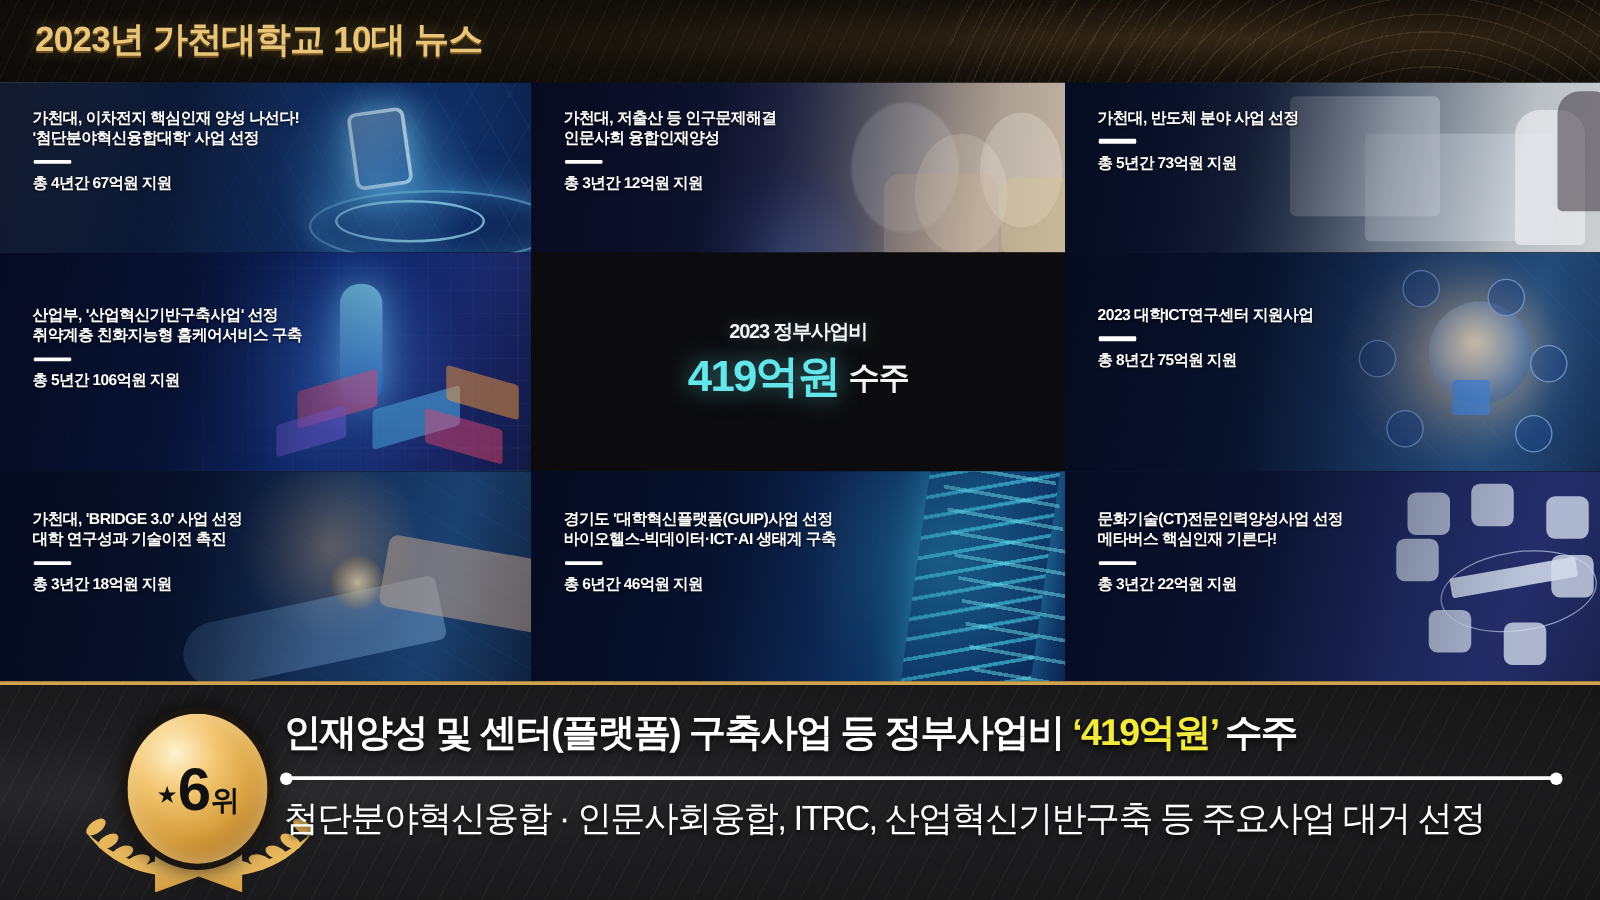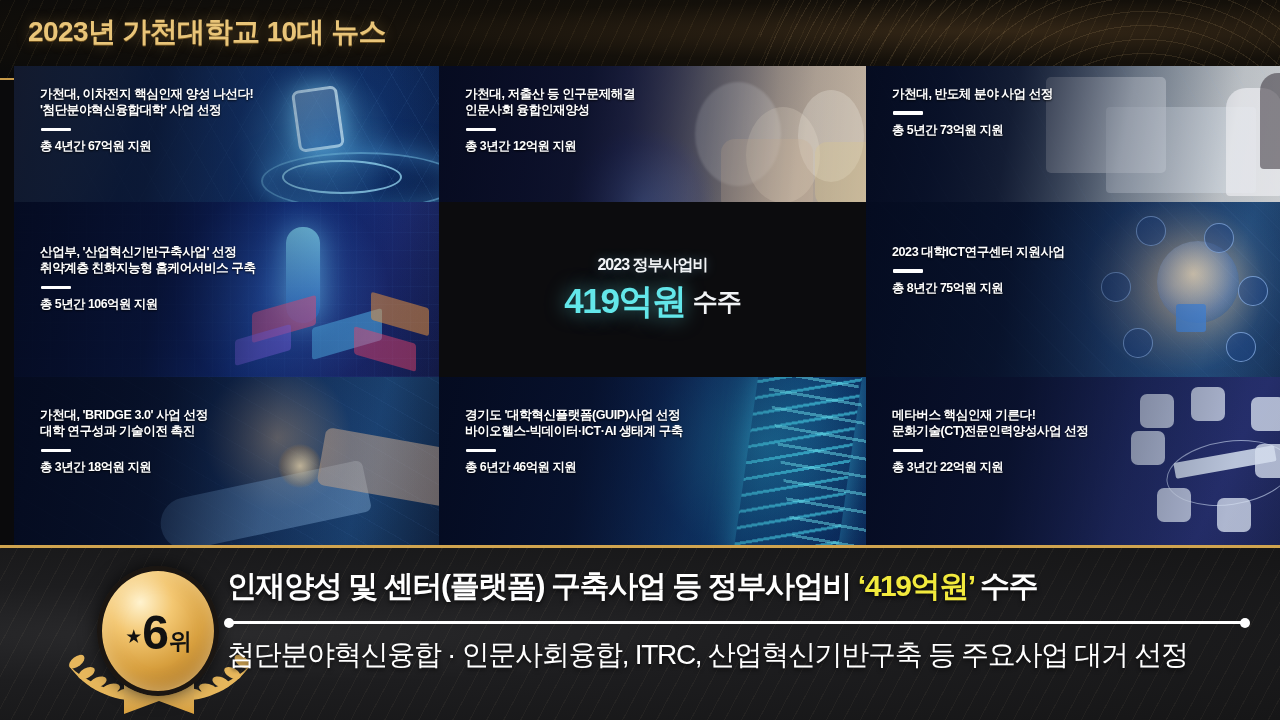--- a/index.html
+++ b/index.html
@@ -27,21 +27,21 @@
   #header-title {
     position:absolute; left:28px; top:13px;
     font-size:28px; font-weight:bold; letter-spacing:-0.6px;
     color:#e9c579;
     text-shadow:0 1px 0 #6b4f1e, 0 0 14px rgba(220,175,95,.35);
     white-space:nowrap;
   }
 
   
   #grid {
-    position:absolute; left:14px; top:66px; width:1016px; height:479px;
+    position:absolute; left:0; top:66px; width:1016px; height:479px;
     display:grid;
     grid-template-columns:425px 427px 428px;
     grid-template-rows:136px 175px 168px;
     gap:0px;
     background:#05060a;
   }
   .card { position:relative; overflow:hidden; }
   .card .art { position:absolute; inset:0; }
   .card .veil {
     position:absolute; inset:0;
@@ -389,22 +389,22 @@
         <div class="node" style="left:64%;top:10%"></div>
         <div class="node" style="left:76%;top:6%"></div>
         <div class="node" style="left:90%;top:12%"></div>
         <div class="node" style="left:62%;top:32%"></div>
         <div class="node" style="left:91%;top:40%"></div>
         <div class="node" style="left:68%;top:66%"></div>
         <div class="node" style="left:82%;top:72%"></div>
       </div>
       <div class="veil"></div>
       <div class="txt">
+        <div class="hl">문화기술(CT)전문인력양성사업 선정</div>
         <div class="hl">메타버스 핵심인재 기른다!</div>
-        <div class="hl">문화기술(CT)전문인력양성사업 선정</div>
         <div class="rule"></div>
         <div class="amt">총 3년간 22억원 지원</div>
       </div>
     </div>
 
   </div>
 
   <div id="banner">
 
     <div id="medal">

